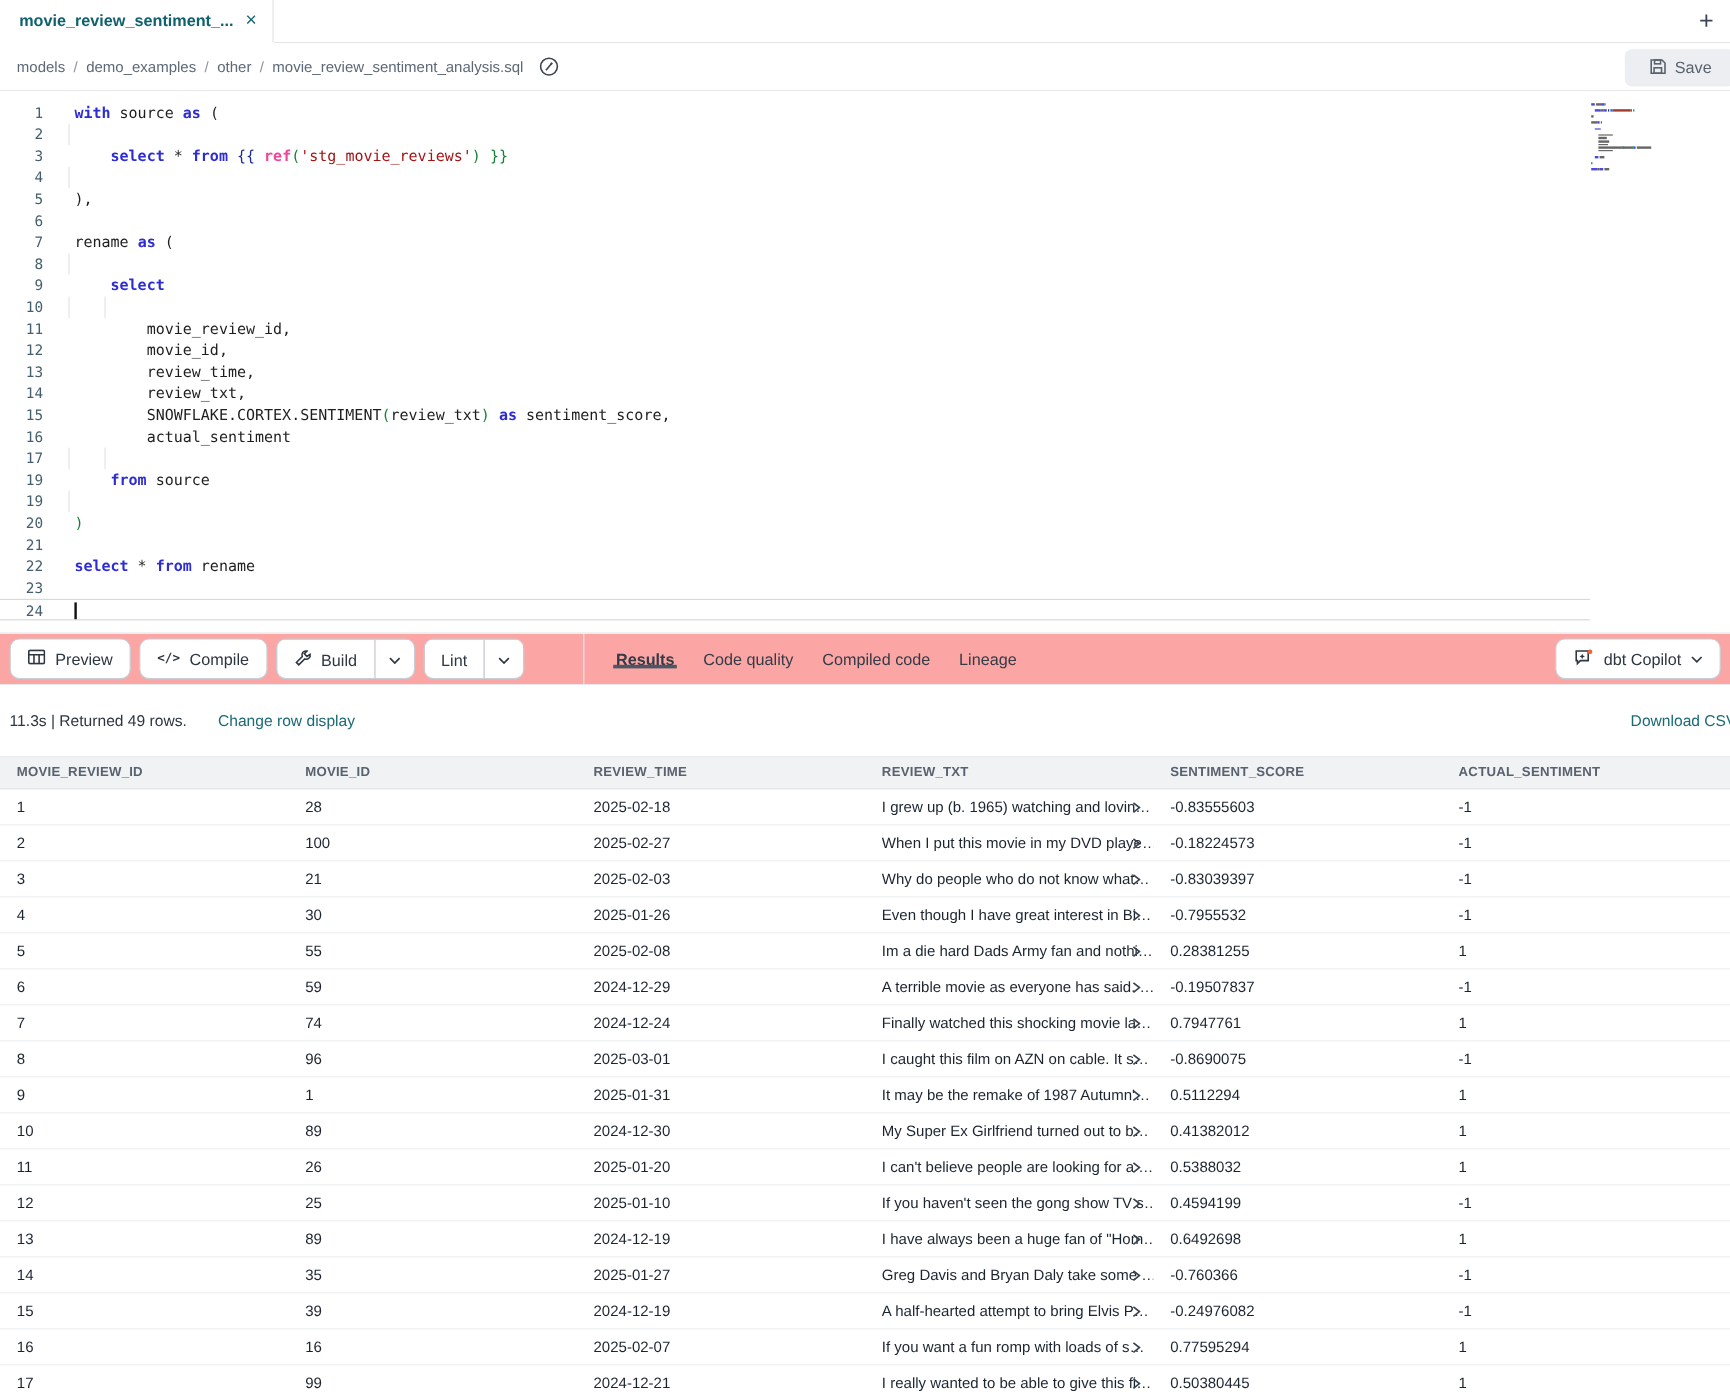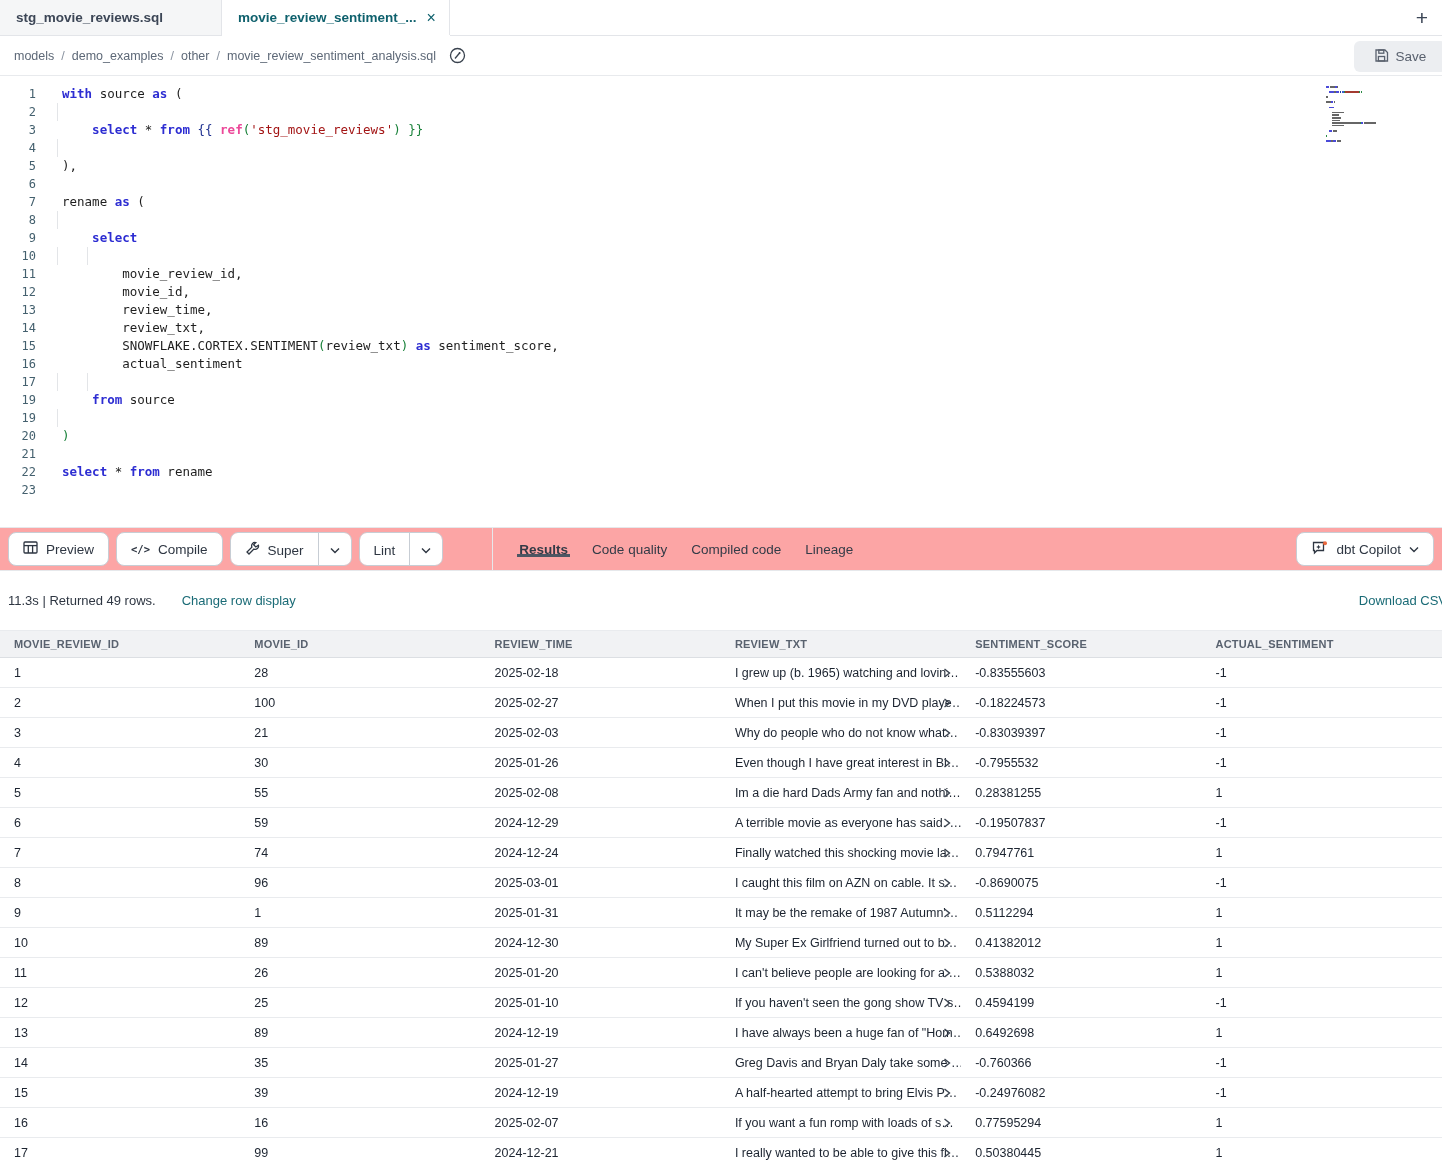--- a/index.html
+++ b/index.html
@@ -82,23 +82,20 @@
   .trow { display:flex; height:30px; border-bottom:1px solid #e9ebee; align-items:center;
           font-size:12.5px; color:#1c2430; background:#fff; }
   .td { width:240.3px; padding-left:14px; flex:none; white-space:nowrap; overflow:hidden; position:relative; }
   .td.review { padding-right:28px; }
   .td .chev { position:absolute; right:10px; top:50%; transform:translateY(-50%); display:inline-flex; cursor:pointer; }
 </style>
 </head>
 <body>
 
 <div class="tabbar">
-  <div class="tab">
-    <span>stg_movie_reviews.sql</span>
-  </div>
   <div class="tab active">
     <span>movie_review_sentiment_...</span>
     <span class="close">×</span>
   </div>
   <button class="newtab">+</button>
 </div>
 
 <div class="crumbbar">
   <div class="crumb">
     <span>models</span>
@@ -146,20 +143,21 @@
       <div class="cline"><span class="ln">14</span><span class="pl">        review_txt,</span></div>
       <div class="cline"><span class="ln">15</span><span class="pl">        SNOWFLAKE.CORTEX.SENTIMENT</span><span class="pg">(</span><span class="pl">review_txt</span><span class="pg">)</span><span class="pl"> </span><span class="kw">as</span><span class="pl"> sentiment_score,</span></div>
       <div class="cline"><span class="ln">16</span><span class="pl">        actual_sentiment</span></div>
       <div class="cline"><span class="ln">17</span><i class="guide" style="left: 57px;"></i><i class="guide" style="left: 87px;"></i></div>
       <div class="cline"><span class="ln">19</span><span class="pl">    </span><span class="kw">from</span><span class="pl"> source</span></div>
       <div class="cline"><span class="ln">19</span><i class="guide" style="left: 57px;"></i></div>
       <div class="cline"><span class="ln">20</span><span class="pg">)</span></div>
       <div class="cline"><span class="ln">21</span></div>
       <div class="cline"><span class="ln">22</span><span class="kw">select</span><span class="pl"> * </span><span class="kw">from</span><span class="pl"> rename</span></div>
       <div class="cline"><span class="ln">23</span></div>
+      <div class="cline active"><span class="ln">24</span><i class="cursor"></i></div>
     </div>
   <div class="minimap" id="minimap">
       <div class="mm-line"><span class="mm-seg mm-kw" style="width: 3px;"></span><span class="mm-seg mm-sp" style="width: 0.75px;"></span><span class="mm-seg mm-pl" style="width: 5.25px;"></span><span class="mm-seg mm-kw" style="width: 1.5px;"></span><span class="mm-seg mm-sp" style="width: 0.75px;"></span><span class="mm-seg mm-pl" style="width: 0.75px;"></span></div>
       <div class="mm-line"></div>
       <div class="mm-line"><span class="mm-seg mm-sp" style="width: 3px;"></span><span class="mm-seg mm-kw" style="width: 4.5px;"></span><span class="mm-seg mm-sp" style="width: 0.75px;"></span><span class="mm-seg mm-pl" style="width: 1.5px;"></span><span class="mm-seg mm-kw" style="width: 3px;"></span><span class="mm-seg mm-sp" style="width: 0.75px;"></span><span class="mm-seg mm-bn" style="width: 1.5px;"></span><span class="mm-seg mm-sp" style="width: 0.75px;"></span><span class="mm-seg mm-fn" style="width: 2.25px;"></span><span class="mm-seg mm-pg" style="width: 0.75px;"></span><span class="mm-seg mm-str" style="width: 14.25px;"></span><span class="mm-seg mm-pg" style="width: 0.75px;"></span><span class="mm-seg mm-sp" style="width: 0.75px;"></span><span class="mm-seg mm-pg" style="width: 1.5px;"></span></div>
       <div class="mm-line"></div>
       <div class="mm-line"><span class="mm-seg mm-pl" style="width: 1.5px;"></span></div>
       <div class="mm-line"></div>
       <div class="mm-line"><span class="mm-seg mm-pl" style="width: 5.25px;"></span><span class="mm-seg mm-kw" style="width: 1.5px;"></span><span class="mm-seg mm-sp" style="width: 0.75px;"></span><span class="mm-seg mm-pl" style="width: 0.75px;"></span></div>
       <div class="mm-line"></div>
@@ -198,21 +196,21 @@
     <span class="code-ic">&lt;/&gt;</span>
     <span>Compile</span>
   </button>
   <div class="btn-group">
     <button class="btn-part">
       <span>
         <svg width="15" height="15" viewBox="0 0 15 15" fill="none" stroke="#2e3642" stroke-width="1.3">
             <path d="M13.4 4.2a3.3 3.3 0 0 1-4.5 3.9L4 13l-2-2 4.9-4.9a3.3 3.3 0 0 1 3.9-4.5L8.6 3.8l2.2 2.2z"></path>
           </svg>
       </span>
-      <span>Super</span>
+      <span>Build</span>
     </button>
     <button class="btn-part caret">
       <svg width="10" height="7" viewBox="0 0 10 7" fill="none" stroke="#2e3642" stroke-width="1.4">
           <polyline points="1,1.5 5,5.5 9,1.5"></polyline>
         </svg>
     </button>
   </div>
   <div class="btn-group">
     <button class="btn-part">
       <span>Lint</span>

